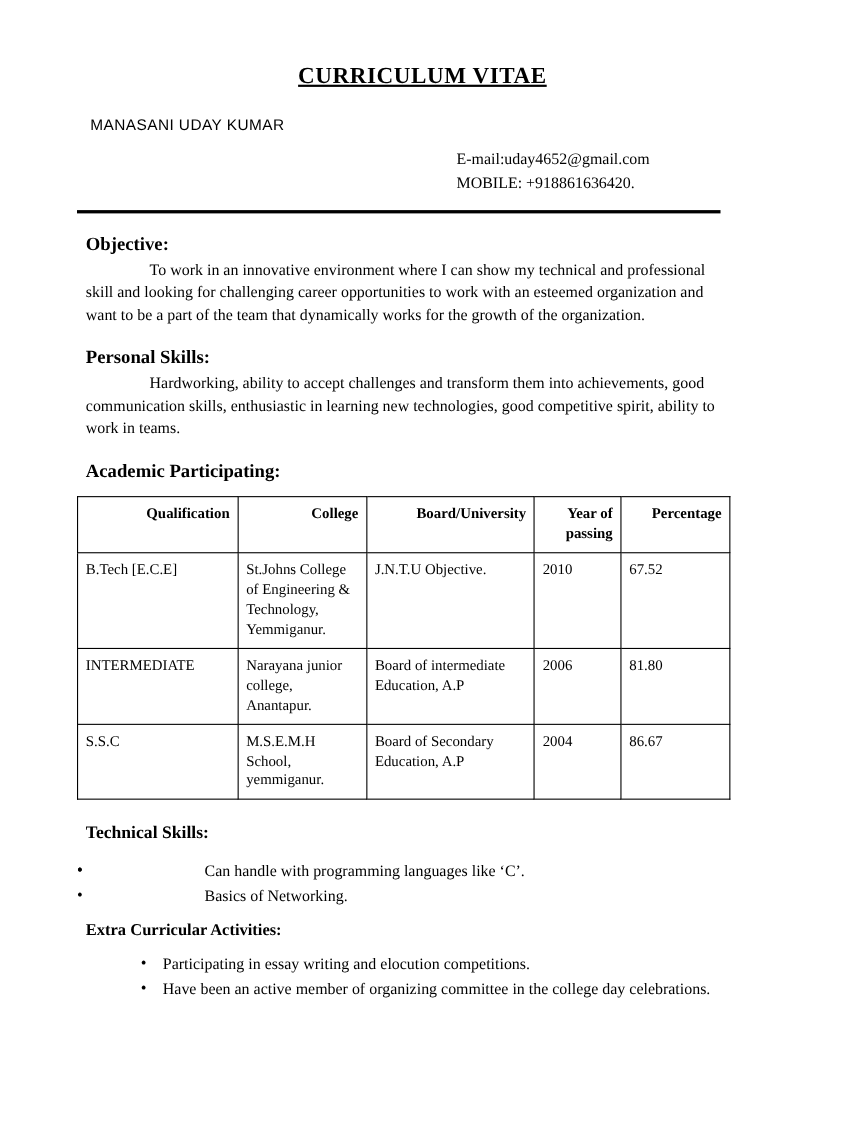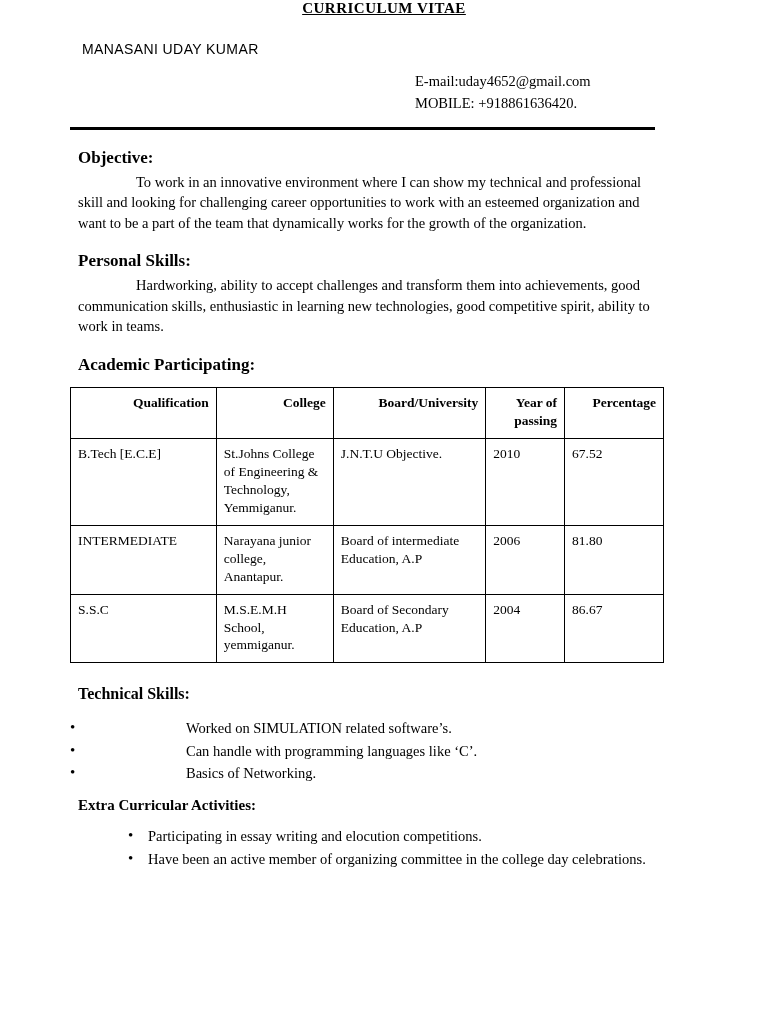--- a/index.html
+++ b/index.html
@@ -17,24 +17,25 @@
   }
   .page {
     position: relative;
     width: 768px;
     height: 1024px;
     padding: 0;
     box-sizing: border-box;
   }
   .doc-title {
     text-align: center;
-    font-size: 15px;
+    font-size: 21px;
     font-weight: bold;
     text-decoration: underline;
     letter-spacing: 0.5px;
+    margin-top: 56px;
     font-family: "Liberation Serif", serif;
   }
   .candidate-name {
     margin-top: 24px;
     margin-left: 82px;
     font-size: 14px;
     font-weight: normal;
     letter-spacing: 0.4px;
     font-family: "Liberation Sans", sans-serif;
   }
@@ -197,21 +198,21 @@
         <td>M.S.E.M.H School, yemmiganur.</td>
         <td>Board of Secondary Education, A.P</td>
         <td class="cell-mid">2004</td>
         <td class="cell-mid">86.67</td>
       </tr>
     </tbody>
   </table>
 
   <div class="tech-head">Technical Skills:</div>
   <ul class="dash-list">
-    <li><span class="bullet">•</span><span>Worked on SIMULATION related software’s.</span></li>
+    <li><span class="bullet">•</span></li>
     <li><span class="bullet">•</span><span>Can handle with programming languages like ‘C’.</span></li>
     <li><span class="bullet">•</span><span>Basics of Networking.</span></li>
   </ul>
 
   <div class="extra-head">Extra Curricular Activities:</div>
   <ul class="round-list">
     <li><span class="bullet">•</span><span>Participating in essay writing and elocution competitions.</span></li>
     <li><span class="bullet">•</span><span>Have been an active member of organizing committee in the college day celebrations.</span></li>
   </ul>
 

